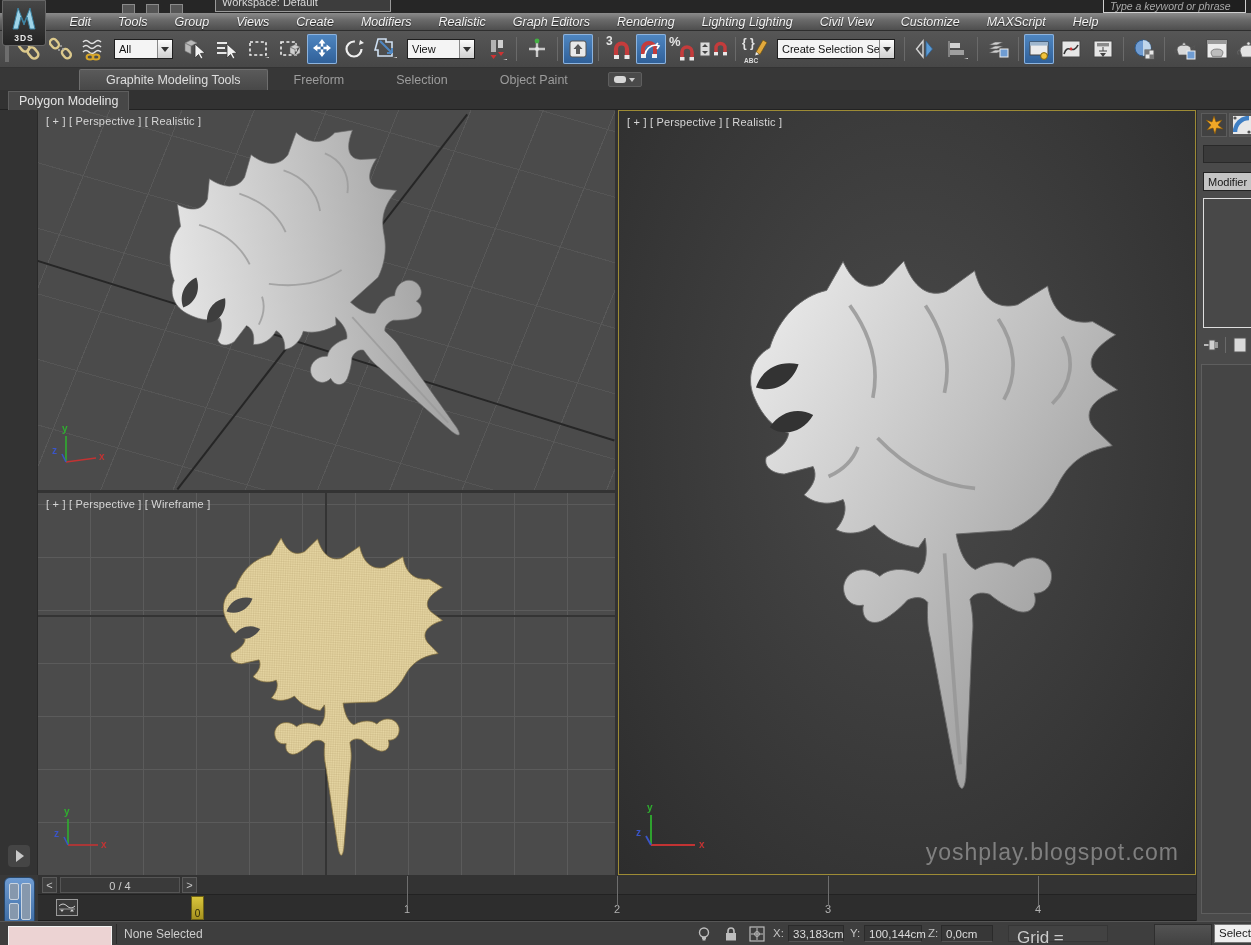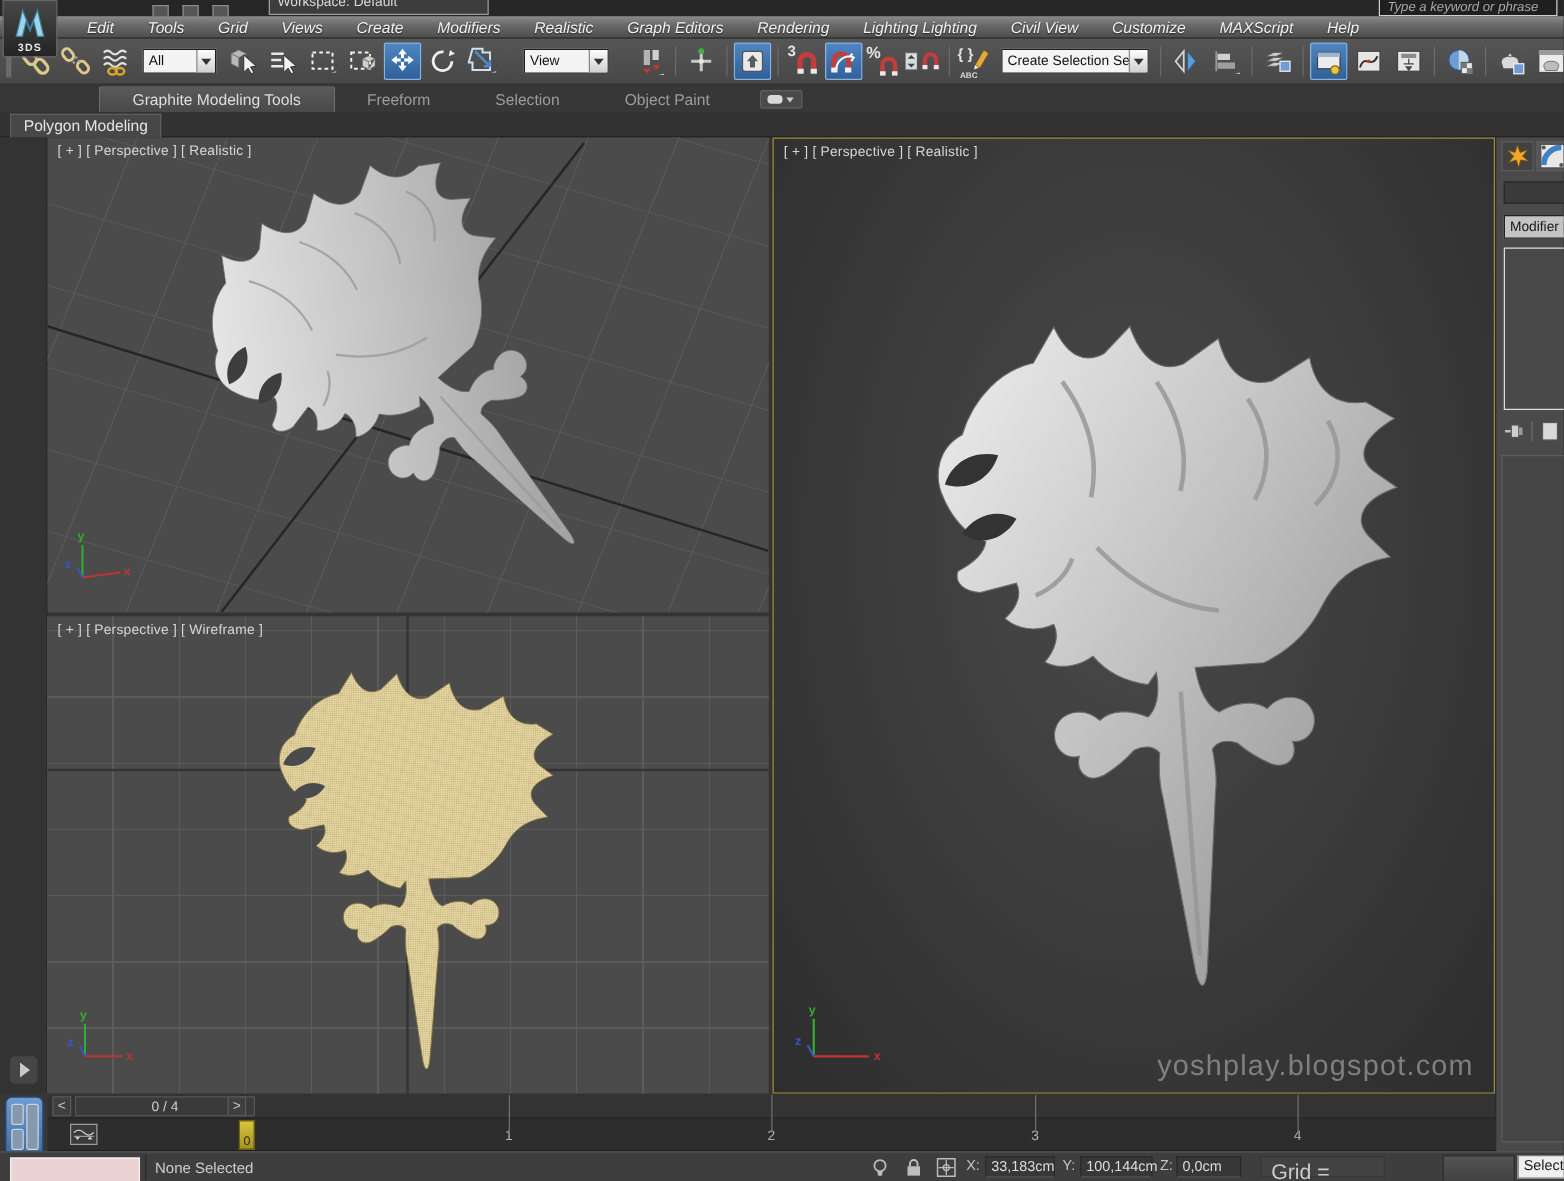--- a/index.html
+++ b/index.html
@@ -86,21 +86,21 @@
   #cp-modlist { left:6px; top:62px; width:70px; height:19px; background:#c4c4c4; border:1px solid #222;
     color:#161616; font-size:11px; padding:3px 0 0 4px; overflow:hidden; white-space:nowrap; }
   #cp-stack { left:6px; top:88px; width:60px; height:130px; background:#484848; border:1px solid #dedede; }
   #cp-pinrow { left:6px; top:224px; width:60px; height:22px; display:flex; align-items:center; gap:6px; }
   #cp-rollout { left:4px; top:254px; width:60px; height:550px; background:#454545; border:1px solid #5e5e5e; }
 
   
   #timeslider-row { left:38px; top:875px; width:1158px; height:20px; background:#333; border-bottom:1px solid #222; }
   .ts-btn { top:2px; width:15px; height:16px; background:#3f3f3f; border:1px solid #5a5a5a;
     color:#c9c9c9; font-size:11px; text-align:center; padding-top:1px; }
-  #frame-counter { left:22px; top:2px; width:144px; height:16px; background:#3a3a3a; border:1px solid #555;
+  #frame-counter { left:22px; top:2px; width:120px; height:16px; background:#3a3a3a; border:1px solid #555;
     color:#cfcfcf; font-size:11px; text-align:center; padding-top:2px; }
   #trackbar { left:38px; top:895px; width:1158px; height:26px; background:#2d2d2d; border-bottom:1px solid #1d1d1d; }
   #time-cursor { left:153px; top:1px; width:13px; height:24px; border:1px solid #6e6214;
     background:linear-gradient(#d9c53c,#a6921f); color:#2e2a08; font-size:10px; text-align:center;
     display:flex; align-items:flex-end; justify-content:center; }
   .tick-line { position:absolute; width:1px; background:#6e6e6e; }
   .tick-num { position:absolute; color:#b2b2b2; font-size:11px; }
   #mini-curve-btn { left:18px; top:4px; width:22px; height:17px; border:1px solid #9a9a9a; background:#3a3a3a; }
   #mini-curve-btn svg { display:block; }
   #tl-corner { left:0; top:875px; width:38px; height:70px; background:#383838; }
@@ -153,21 +153,21 @@
     <span>Workspace: Default</span>
   </div>
   <div class="abs" id="search-box">
     <span>Type a keyword or phrase</span>
   </div>
 </div>
 
 <div id="menubar" class="abs">
   <span class="menu-item">Edit</span>
   <span class="menu-item">Tools</span>
-  <span class="menu-item">Grid</span>
+  <span class="menu-item">Group</span>
   <span class="menu-item">Views</span>
   <span class="menu-item">Create</span>
   <span class="menu-item">Modifiers</span>
   <span class="menu-item">Realistic</span>
   <span class="menu-item">Graph Editors</span>
   <span class="menu-item">Rendering</span>
   <span class="menu-item">Lighting Lighting</span>
   <span class="menu-item">Civil View</span>
   <span class="menu-item">Customize</span>
   <span class="menu-item">MAXScript</span>
@@ -263,21 +263,21 @@
       </svg>
   </div>
   <div class="ticon">
     <svg width="24" height="24">
         <path d="M4 2 h8 v3 l6 0 v14 h-14 v-6 h-3 Z" fill="none" stroke="#cfe0f2" stroke-width="1.6"></path>
       <path d="M6 4 l12 12 M18 16 v-5 M18 16 h-5" stroke="#4f87c2" stroke-width="2" fill="none"></path>
       <path d="M19 21 h4 v-1 Z" fill="#ddd"></path>
       </svg>
   </div>
 
-  <div class="combo" style="width:68px; margin:0 16px">
+  <div class="combo" style="width:68px; margin:0 4px">
     <span class="cval">View</span>
     <span class="carr"></span>
   </div>
 
   <div class="ticon">
     <svg width="24" height="24">
         <rect x="7" y="3" width="5" height="12" fill="#b3b3b3"></rect>
         <rect x="14" y="3" width="5" height="8" fill="#cfcfcf"></rect>
       <g fill="#c33">
           <path d="M9.5 22 l-3 -4 h6 Z"></path>

